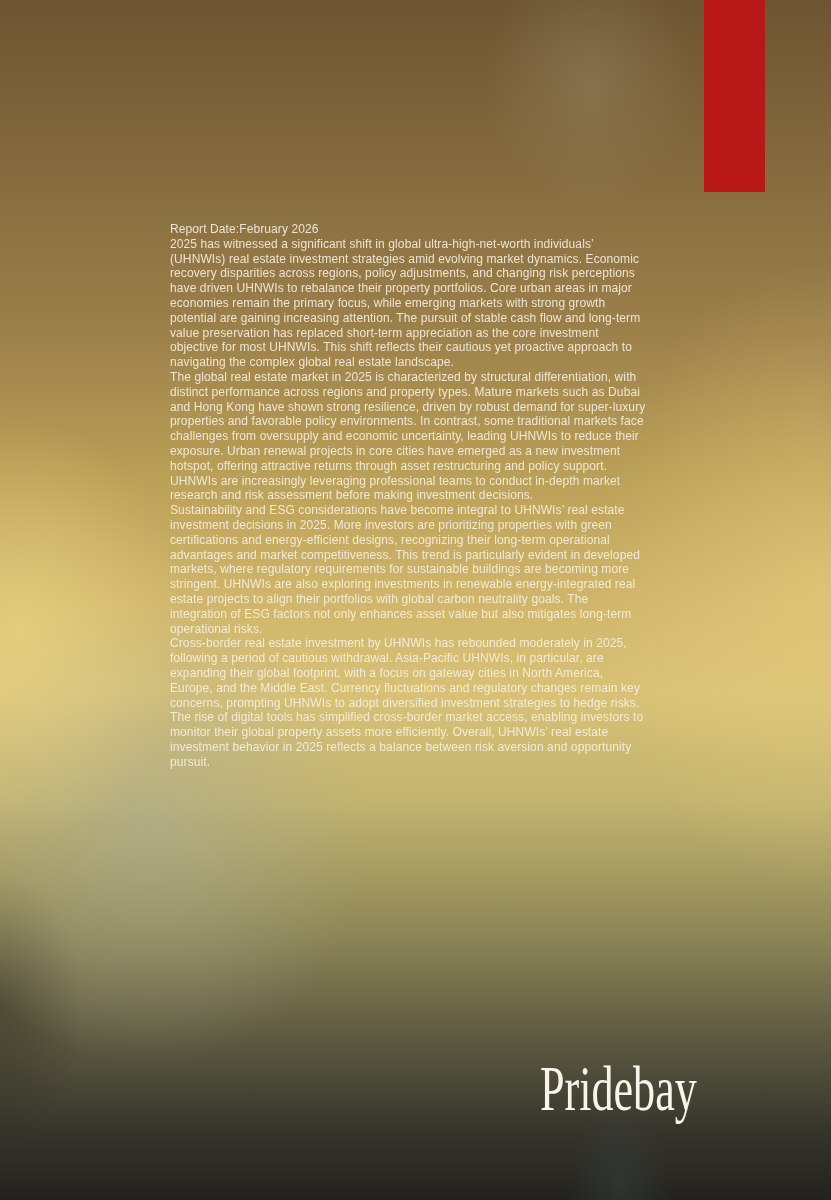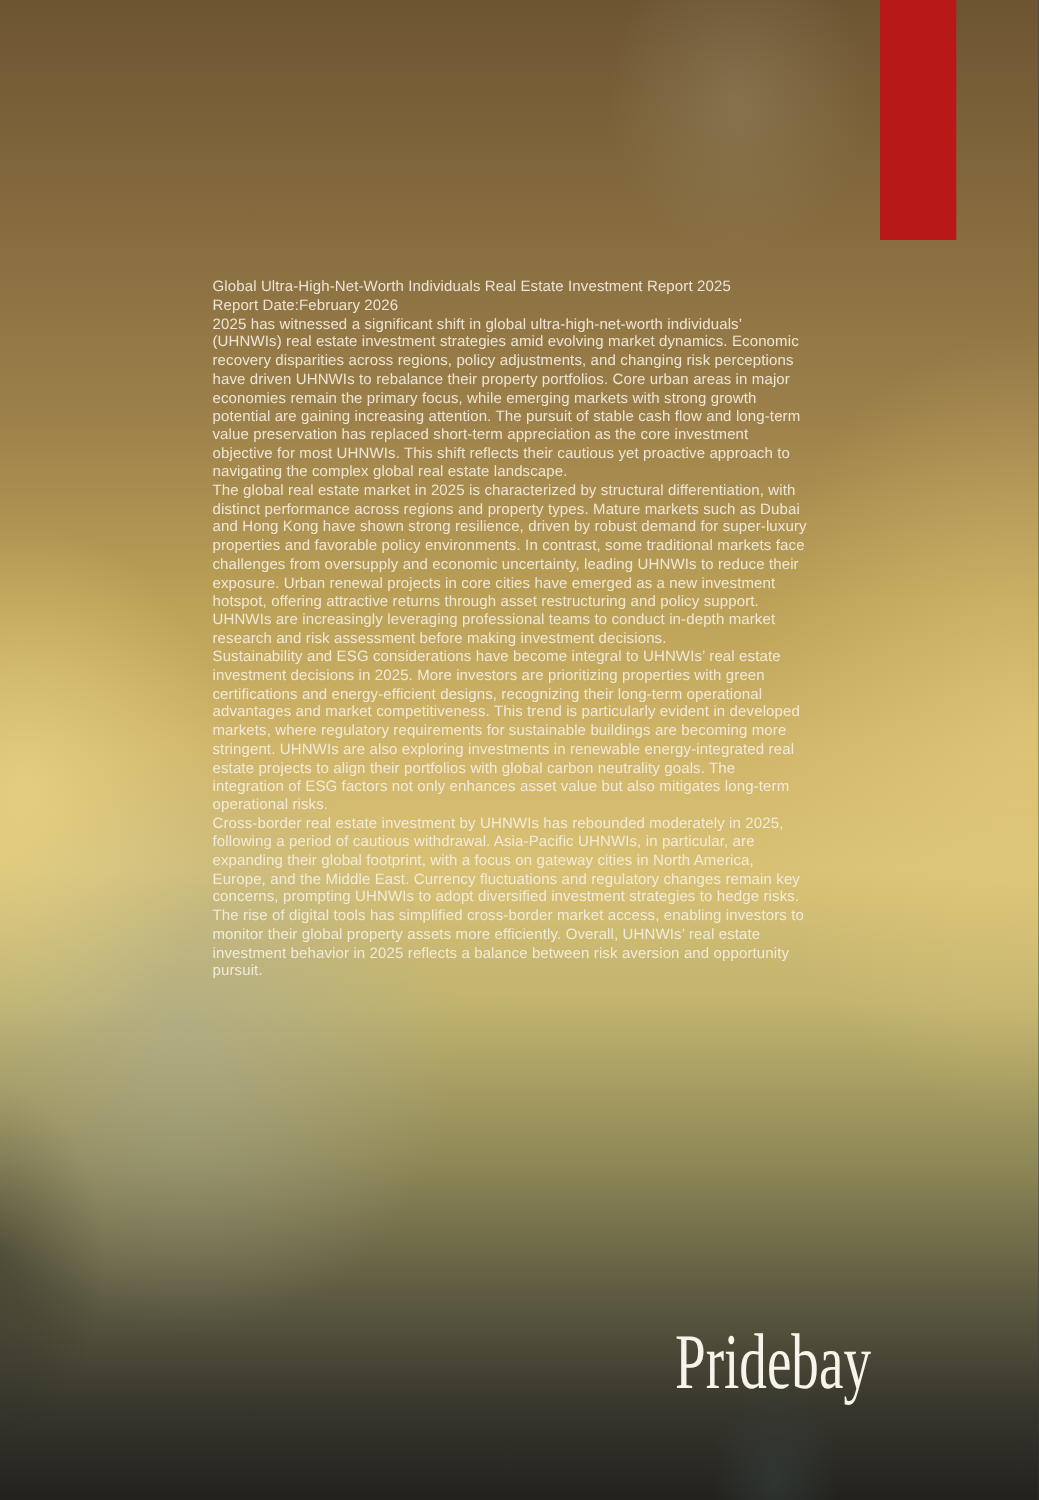--- a/index.html
+++ b/index.html
@@ -71,21 +71,20 @@
   }
 </style>
 </head>
 <body>
 
 <div class="page">
 
   <div class="red-bar"></div>
 
   <div class="text-block">
-    <p>Global Ultra-High-Net-Worth Individuals Real Estate Investment Report 2025</p>
     <p>Report Date:February 2026</p>
     <p>2025 has witnessed a significant shift in global ultra-high-net-worth individuals’ (UHNWIs) real estate investment strategies amid evolving market dynamics. Economic recovery disparities across regions, policy adjustments, and changing risk perceptions have driven UHNWIs to rebalance their property portfolios. Core urban areas in major economies remain the primary focus, while emerging markets with strong growth potential are gaining increasing attention. The pursuit of stable cash flow and long-term value preservation has replaced short-term appreciation as the core investment objective for most UHNWIs. This shift reflects their cautious yet proactive approach to navigating the complex global real estate landscape.</p>
     <p>The global real estate market in 2025 is characterized by structural differentiation, with distinct performance across regions and property types. Mature markets such as Dubai and Hong Kong have shown strong resilience, driven by robust demand for super-luxury properties and favorable policy environments. In contrast, some traditional markets face challenges from oversupply and economic uncertainty, leading UHNWIs to reduce their exposure. Urban renewal projects in core cities have emerged as a new investment hotspot, offering attractive returns through asset restructuring and policy support. UHNWIs are increasingly leveraging professional teams to conduct in-depth market research and risk assessment before making investment decisions.</p>
     <p>Sustainability and ESG considerations have become integral to UHNWIs’ real estate investment decisions in 2025. More investors are prioritizing properties with green certifications and energy-efficient designs, recognizing their long-term operational advantages and market competitiveness. This trend is particularly evident in developed markets, where regulatory requirements for sustainable buildings are becoming more stringent. UHNWIs are also exploring investments in renewable energy-integrated real estate projects to align their portfolios with global carbon neutrality goals. The integration of ESG factors not only enhances asset value but also mitigates long-term operational risks.</p>
     <p>Cross-border real estate investment by UHNWIs has rebounded moderately in 2025, following a period of cautious withdrawal. Asia-Pacific UHNWIs, in particular, are expanding their global footprint, with a focus on gateway cities in North America, Europe, and the Middle East. Currency fluctuations and regulatory changes remain key concerns, prompting UHNWIs to adopt diversified investment strategies to hedge risks. The rise of digital tools has simplified cross-border market access, enabling investors to monitor their global property assets more efficiently. Overall, UHNWIs’ real estate investment behavior in 2025 reflects a balance between risk aversion and opportunity pursuit.</p>
   </div>
 
   <div class="brand-logo">Pridebay</div>
 
 </div>

